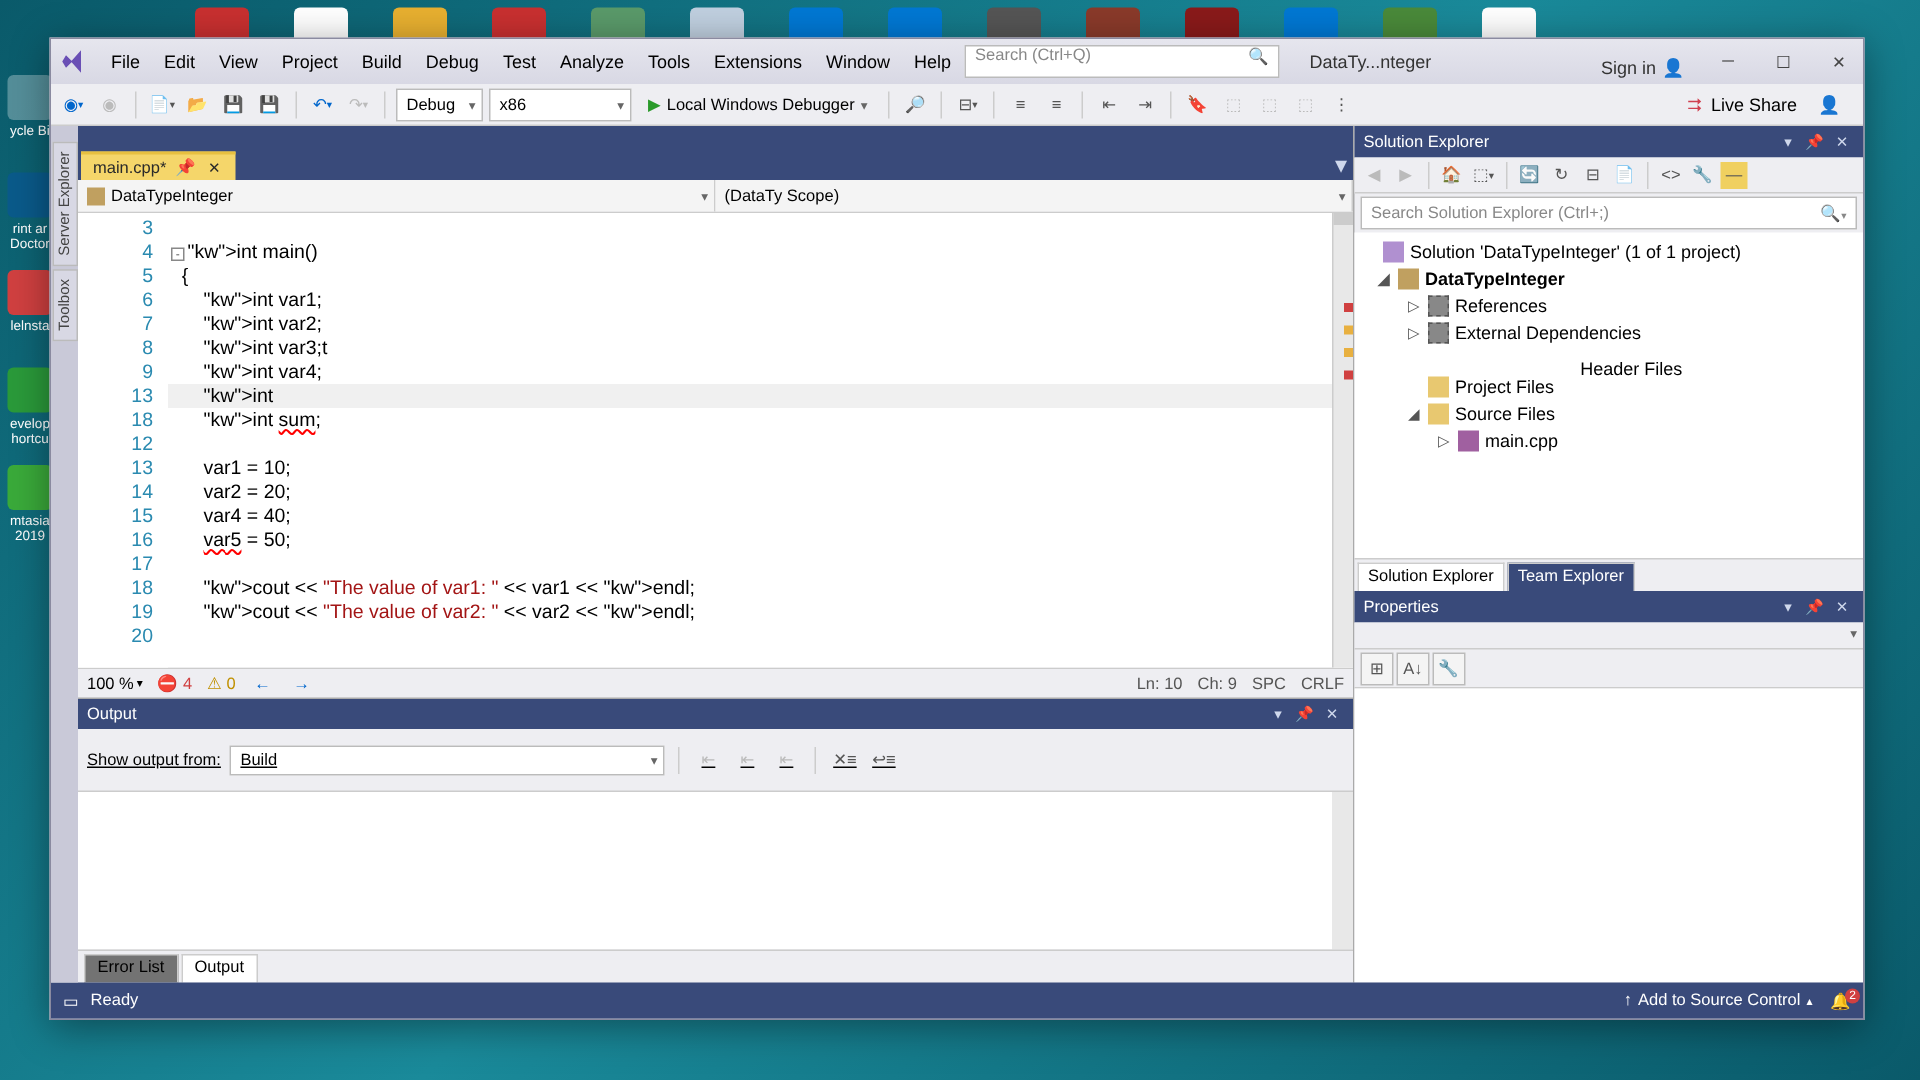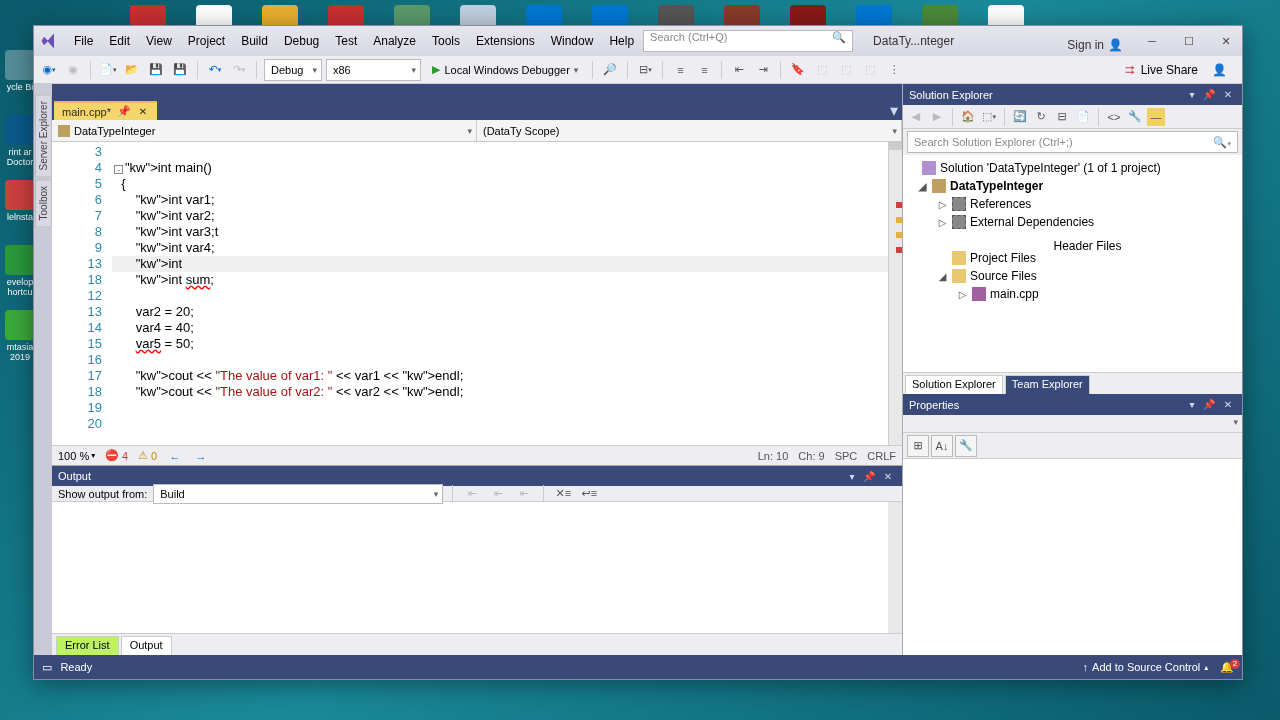--- a/index.html
+++ b/index.html
@@ -82,27 +82,27 @@
 .edstatus .warnc{color:#c09000;display:flex;align-items:center;gap:3px;}
 .edstatus .arrow{width:16px;height:16px;display:flex;align-items:center;justify-content:center;color:#0066cc;}
 .edstatus .spacer{flex:1;}
 .edstatus .pos{color:#555;}
 
 
 .outpanel { height:190px; border-top:1px solid #aaa; display:flex;flex-direction:column;}
 .outheader { height:20px; background:#394a7a; color:#fff; font-size:11px; display:flex;align-items:center;padding:0 6px;}
 .outheader .spacer{flex:1;}
 .outheader .hbtn{width:16px;height:16px;display:flex;align-items:center;justify-content:center;font-size:10px;margin-left:2px;color:#cfd8ec;}
-.outtoolbar { height:16px; background:#eeeef2; border-bottom:1px solid #ccc;display:flex;align-items:center;padding:0 6px;gap:6px;font-size:11px;}
+.outtoolbar { height:42px; background:#eeeef2; border-bottom:1px solid #ccc;display:flex;align-items:center;padding:0 6px;gap:6px;font-size:11px;text-decoration:underline;}
 .outtoolbar .osel{width:290px;height:20px;border:1px solid #bbb;background:#fff;padding:0 6px;display:flex;align-items:center;position:relative;}
 .outtoolbar .osel::after{content:"▾";position:absolute;right:4px;font-size:9px;color:#666;}
 .outbody { flex:1; background:#fff; border:none; overflow:auto;}
 .outscroll{width:14px;background:#e8e8e8;}
 .outtabs { height:22px; background:#eeeef2; border-top:1px solid #ccc;display:flex;gap:2px;padding:2px 4px 0 4px;}
-.outtabs .ot{font-size:11px;padding:2px 8px;background:#bef264;border:1px solid #ccc;border-bottom:none;}
+.outtabs .ot{font-size:11px;padding:2px 8px;background:#737373;border:1px solid #ccc;border-bottom:none;}
 .outtabs .ot.active{background:#fff;}
 
 
 .panel { display:flex;flex-direction:column; }
 .panelh { height:21px; background:#394a7a; color:#fff; font-size:11px;display:flex;align-items:center;padding:0 6px;}
 .panelh .spacer{flex:1;}
 .panelh .hbtn{width:16px;height:16px;display:flex;align-items:center;justify-content:center;font-size:10px;margin-left:2px;color:#cfd8ec;}
 .setoolbar { height:24px;background:#eeeef2;border-bottom:1px solid #ccc;display:flex;align-items:center;padding:0 4px;gap:3px;}
 .setoolbar .tb{width:18px;height:18px;display:flex;align-items:center;justify-content:center;color:#555;font-size:11px;}
 .setoolbar .tb.gold{background:#f0d060;}
@@ -313,20 +313,21 @@
             <div class="line">  </div>
             <div class="line"><span class="collbox">-</span><span class="&lt;span">"kw"</span>&gt;int main()</div>
             <div class="line">  {</div>
             <div class="line">      <span class="&lt;span">"kw"</span>&gt;int var1;</div>
             <div class="line">      <span class="&lt;span">"kw"</span>&gt;int var2;</div>
             <div class="line">      <span class="&lt;span">"kw"</span>&gt;int var3;t</div>
             <div class="line">      <span class="&lt;span">"kw"</span>&gt;int var4;</div>
             <div class="line current">      <span class="&lt;span">"kw"</span>&gt;int</div>
             <div class="line">      <span class="&lt;span">"kw"</span>&gt;int <span class="err">sum</span>;</div>
             <div class="line">  </div>
+            <div class="line">      var1 = 10;</div>
             <div class="line">      var2 = 20;</div>
             <div class="line">      var4 = 40;</div>
             <div class="line">      <span class="err">var5</span> = 50;</div>
             <div class="line">  </div>
             <div class="line">      <span class="&lt;span">"kw"</span>&gt;cout &lt;&lt; <span class="str">"The value of var1: "</span> &lt;&lt; var1 &lt;&lt; <span class="&lt;span">"kw"</span>&gt;endl;</div>
             <div class="line">      <span class="&lt;span">"kw"</span>&gt;cout &lt;&lt; <span class="str">"The value of var2: "</span> &lt;&lt; var2 &lt;&lt; <span class="&lt;span">"kw"</span>&gt;endl;</div>
           </div>
         <div class="minimap">
           <div style="position:absolute;top:0;width:100%;height:8px;background:#ccc;"></div>
           <div class="m-err" style="top:60px;"></div>

